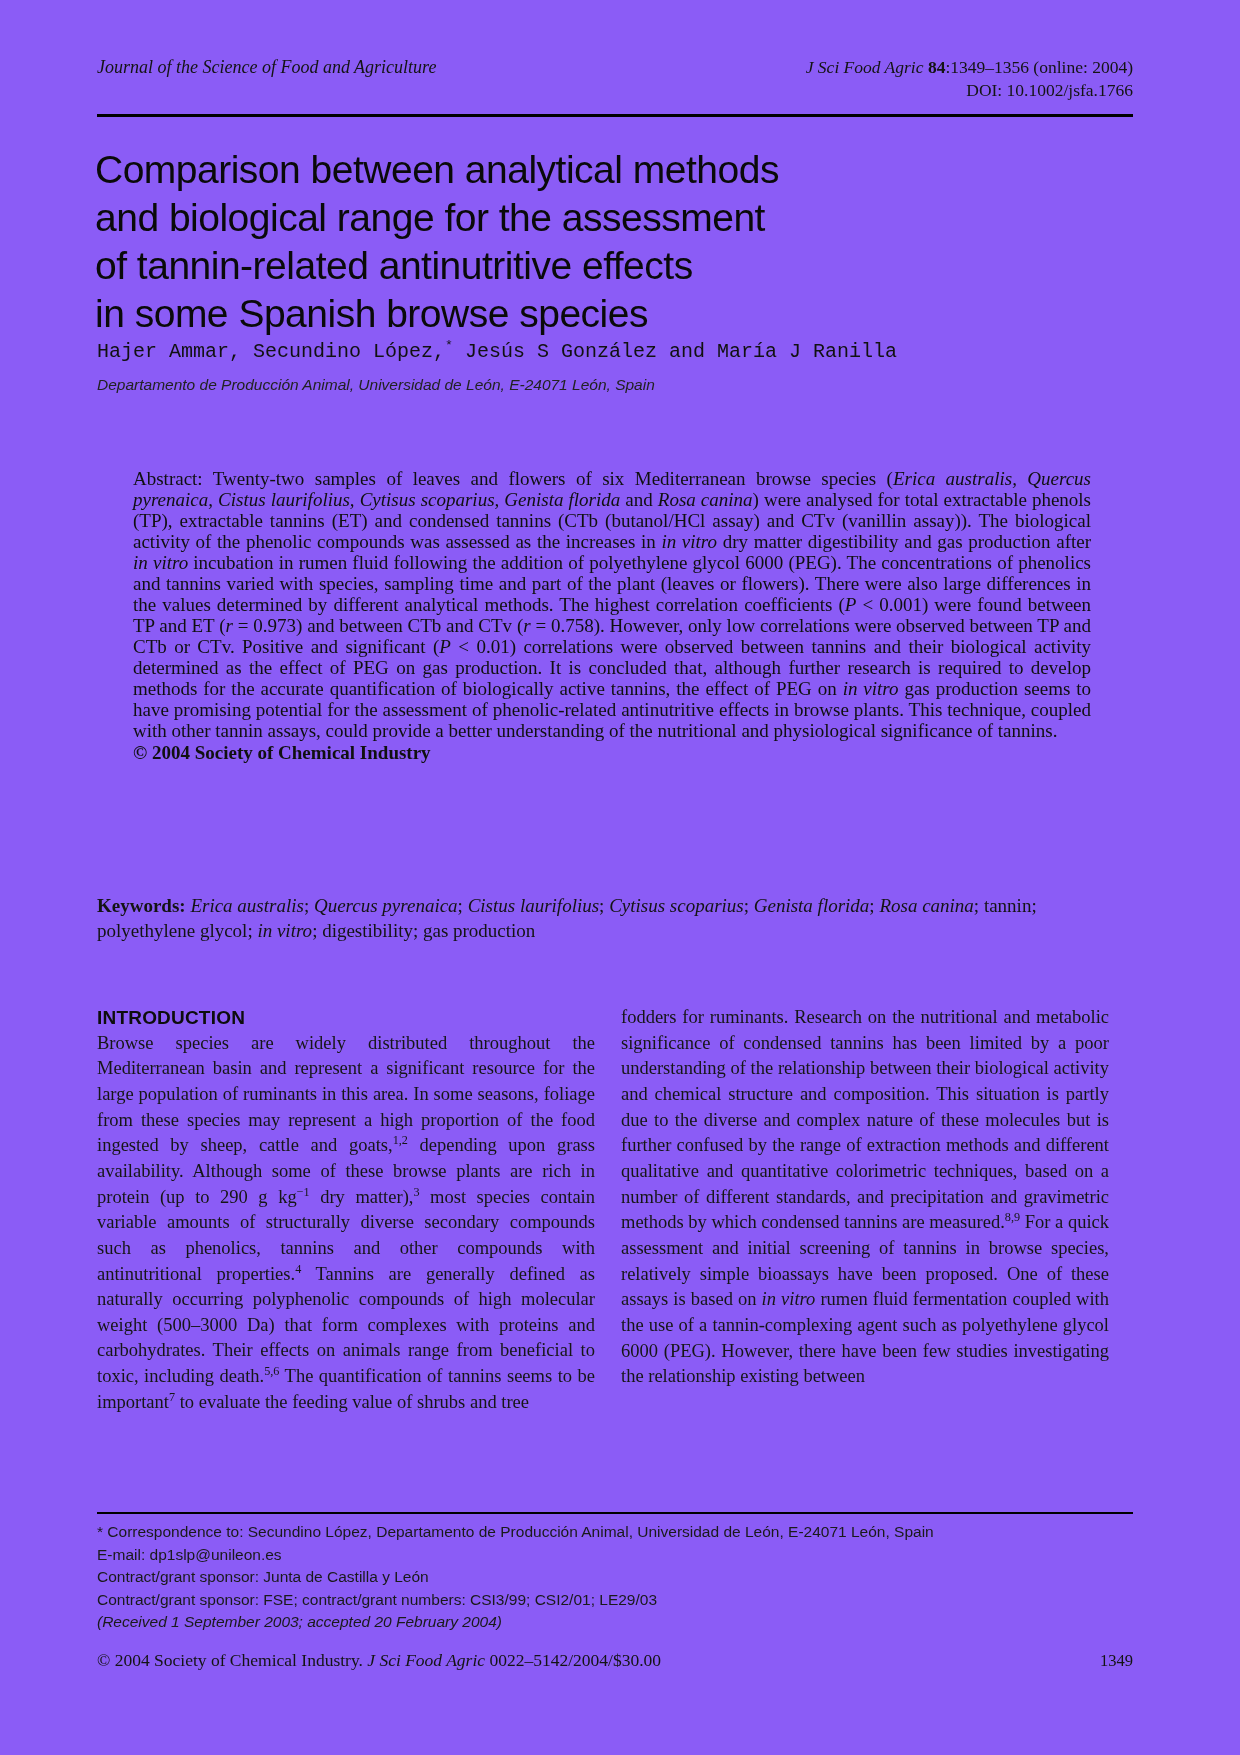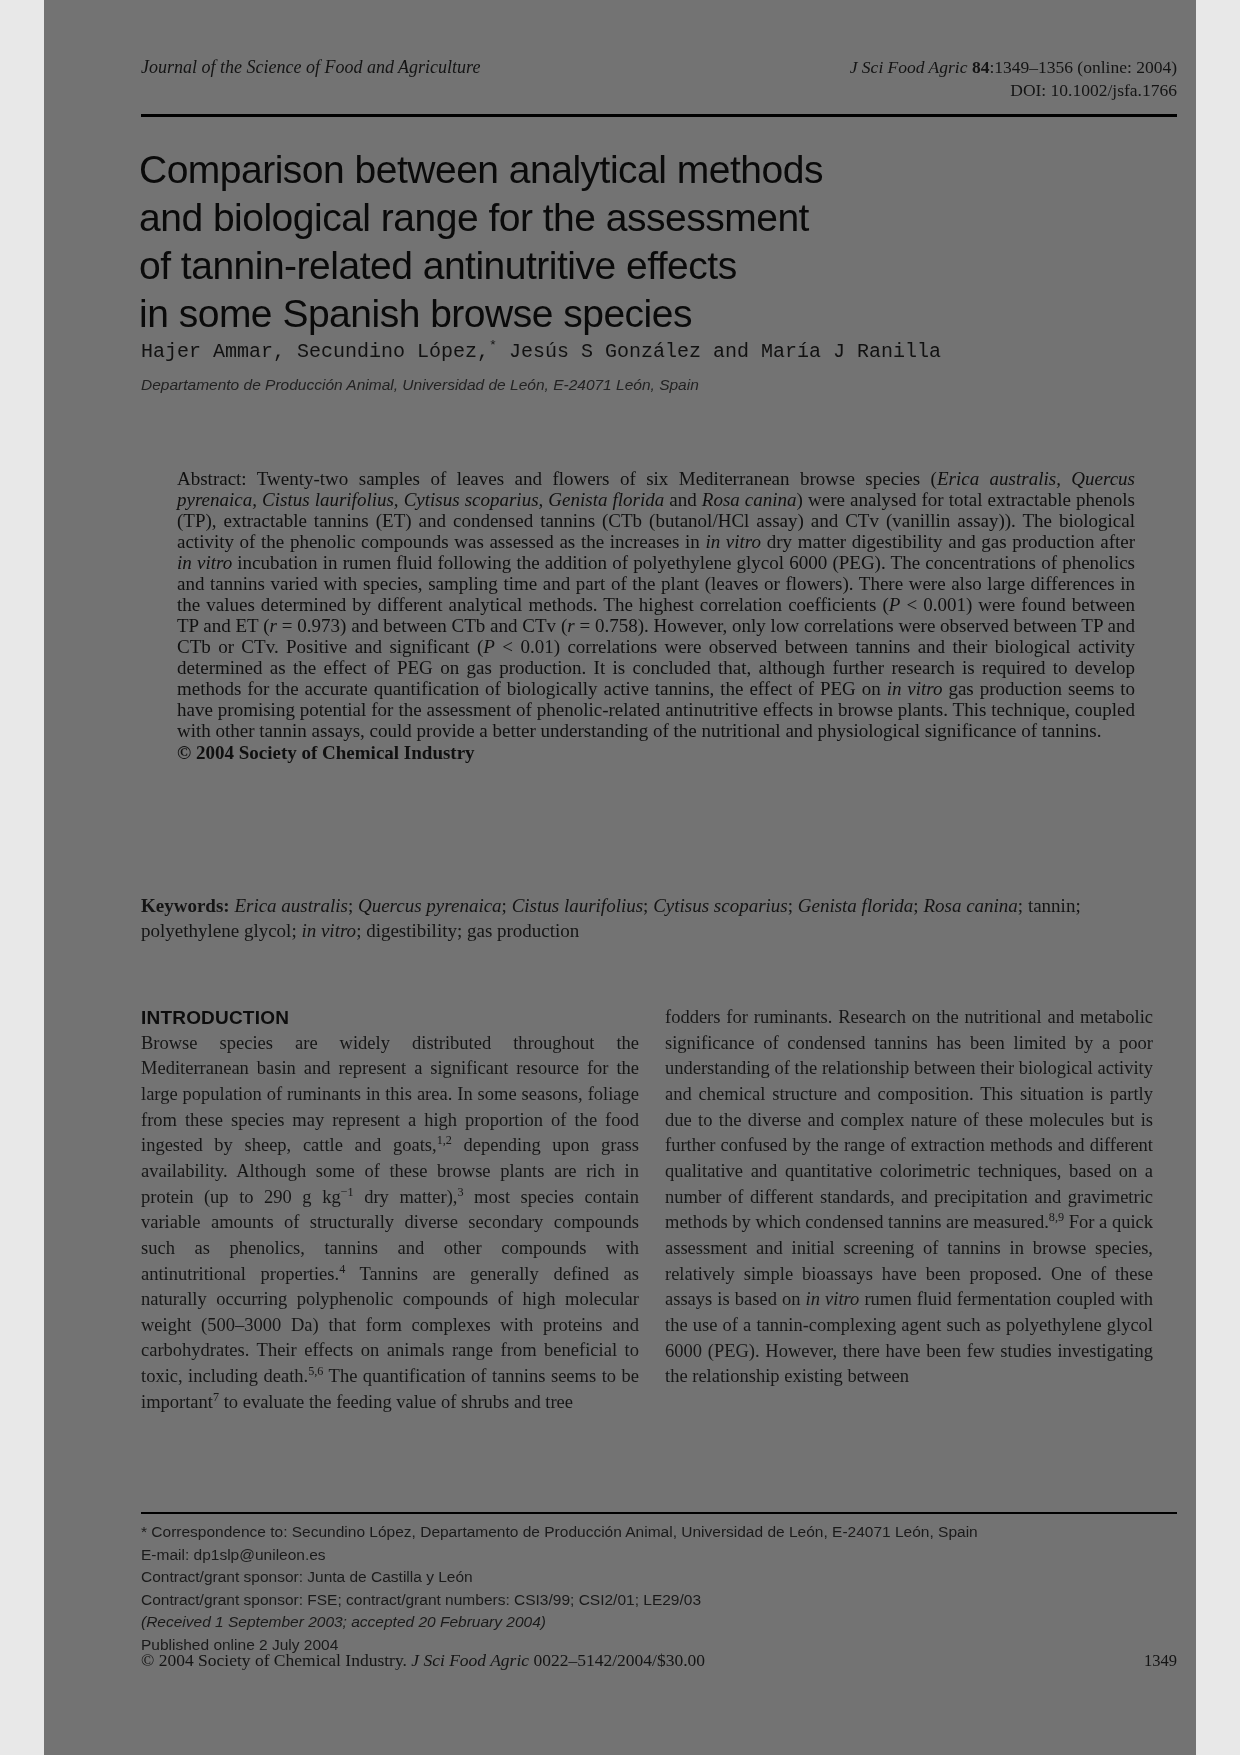--- a/index.html
+++ b/index.html
@@ -1,21 +1,21 @@
 <!DOCTYPE html>
 <html><head>
 <meta charset="utf-8">
 <style>
   html, body { margin: 0; padding: 0; background: #e8e8e8; }
   .page {
     position: relative;
-    width: 1152px;
+    width: 1240px;
     height: 1755px;
     margin: 0 auto;
-    background: #737373;
+    background: #8b5cf6;
     font-family: "Liberation Serif", serif;
     color: #141414;
     overflow: hidden;
   }
   .abs { position: absolute; }
   .it { font-style: italic; }
   .bd { font-weight: bold; }
   sup { font-size: 66%; line-height: 0; vertical-align: super; }
 
   
@@ -137,21 +137,20 @@
   </section>
 
   <div class="abs rule rule-footnote"></div>
 
   <div class="abs footnotes">
     <div class="footnote-line"><span>* Correspondence to: Secundino López, Departamento de Producción Animal, Universidad de León, E-24071 León, Spain</span></div>
     <div class="footnote-line"><span>E-mail: dp1slp@unileon.es</span></div>
     <div class="footnote-line"><span>Contract/grant sponsor: Junta de Castilla y León</span></div>
     <div class="footnote-line"><span>Contract/grant sponsor: FSE; contract/grant numbers: CSI3/99; CSI2/01; LE29/03</span></div>
     <div class="footnote-line"><span class="it">(Received 1 September 2003; accepted 20 February 2004)</span></div>
-    <div class="footnote-line"><span>Published online 2 July 2004</span></div>
   </div>
 
   <footer class="abs footer">
     <div><span>© 2004 Society of Chemical Industry. </span><span class="it">J Sci Food Agric</span><span> 0022–5142/2004/$30.00</span></div>
     <div class="page-number">1349</div>
   </footer>
 
 </div>
 
 </body></html>

